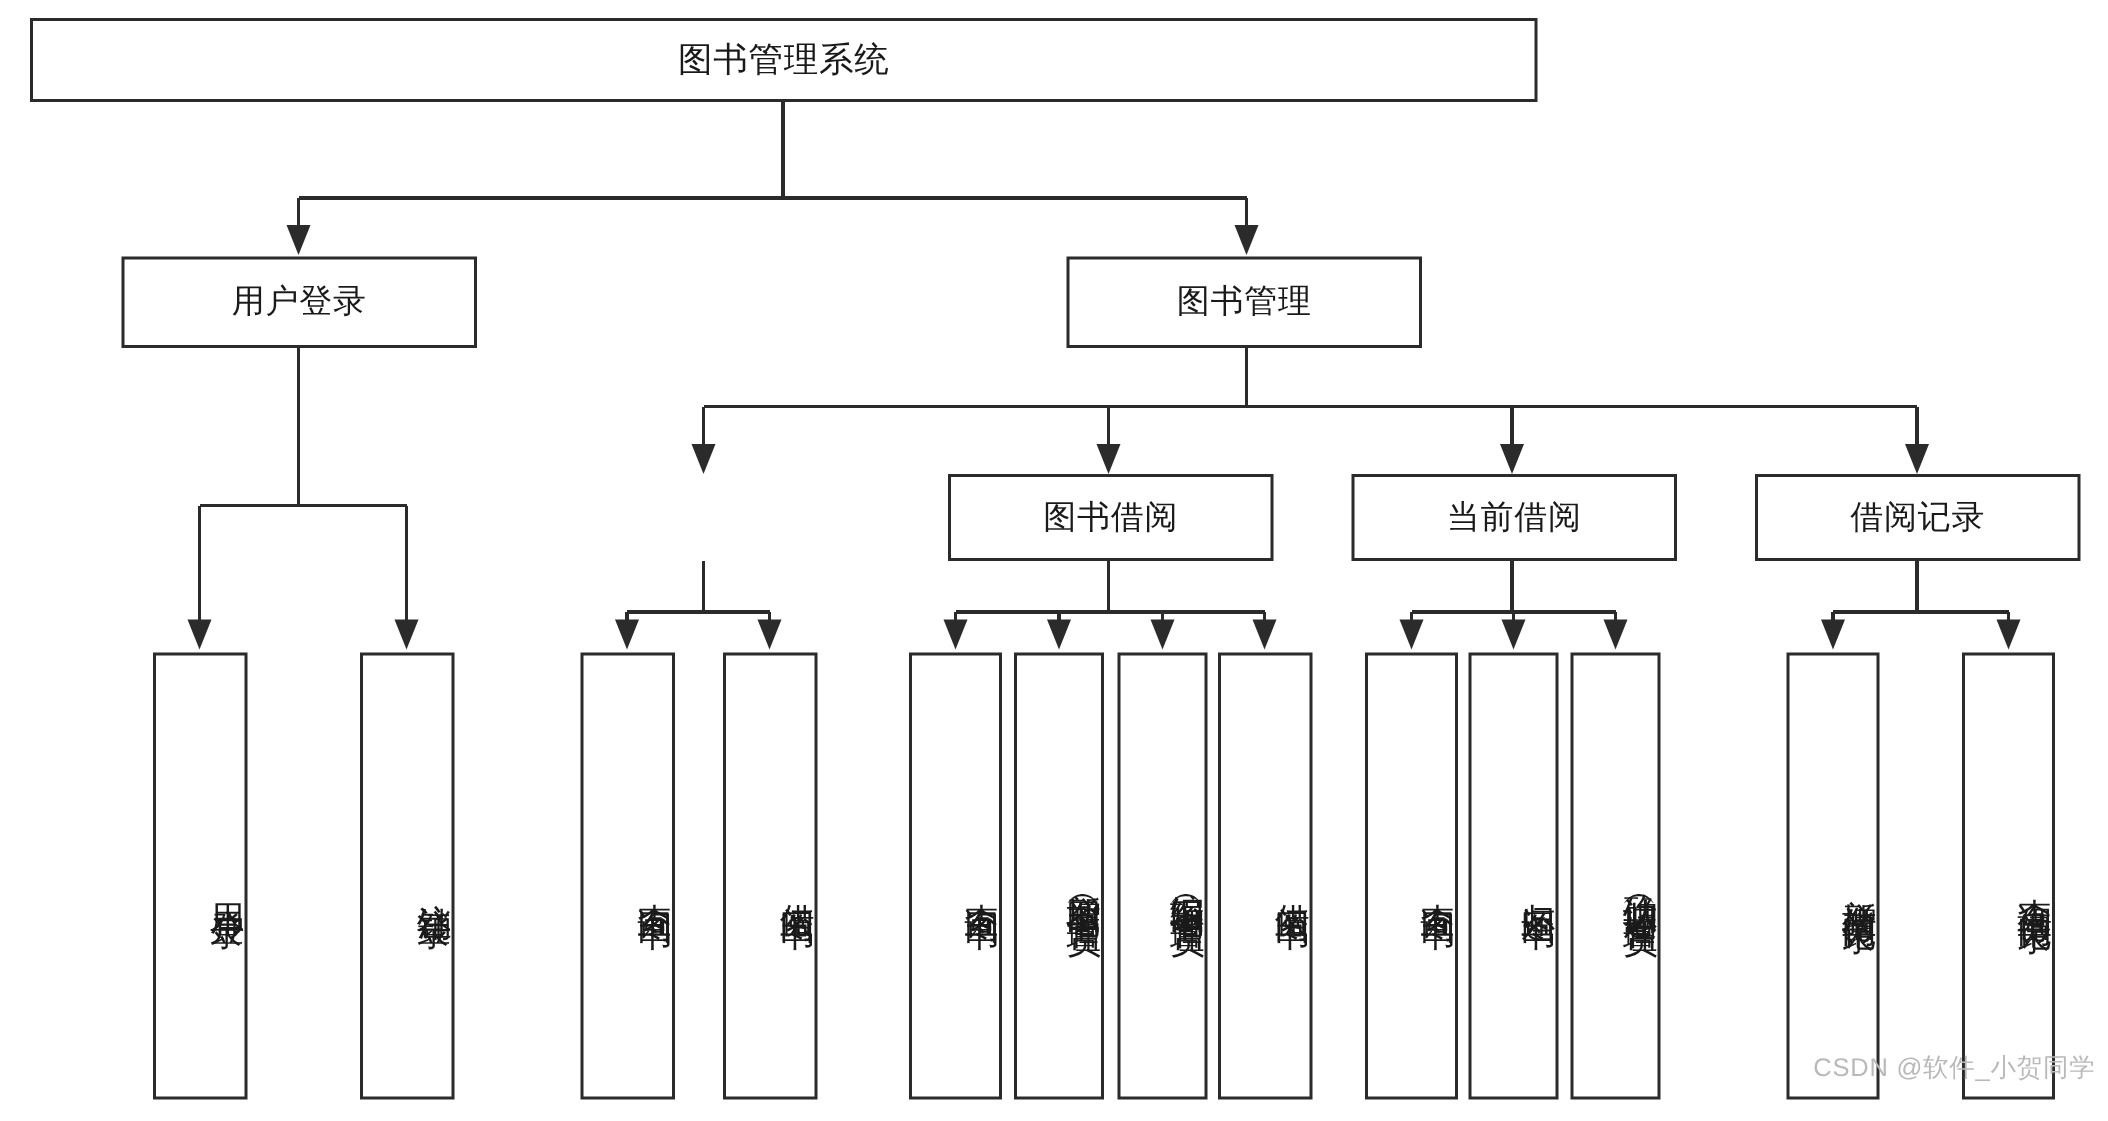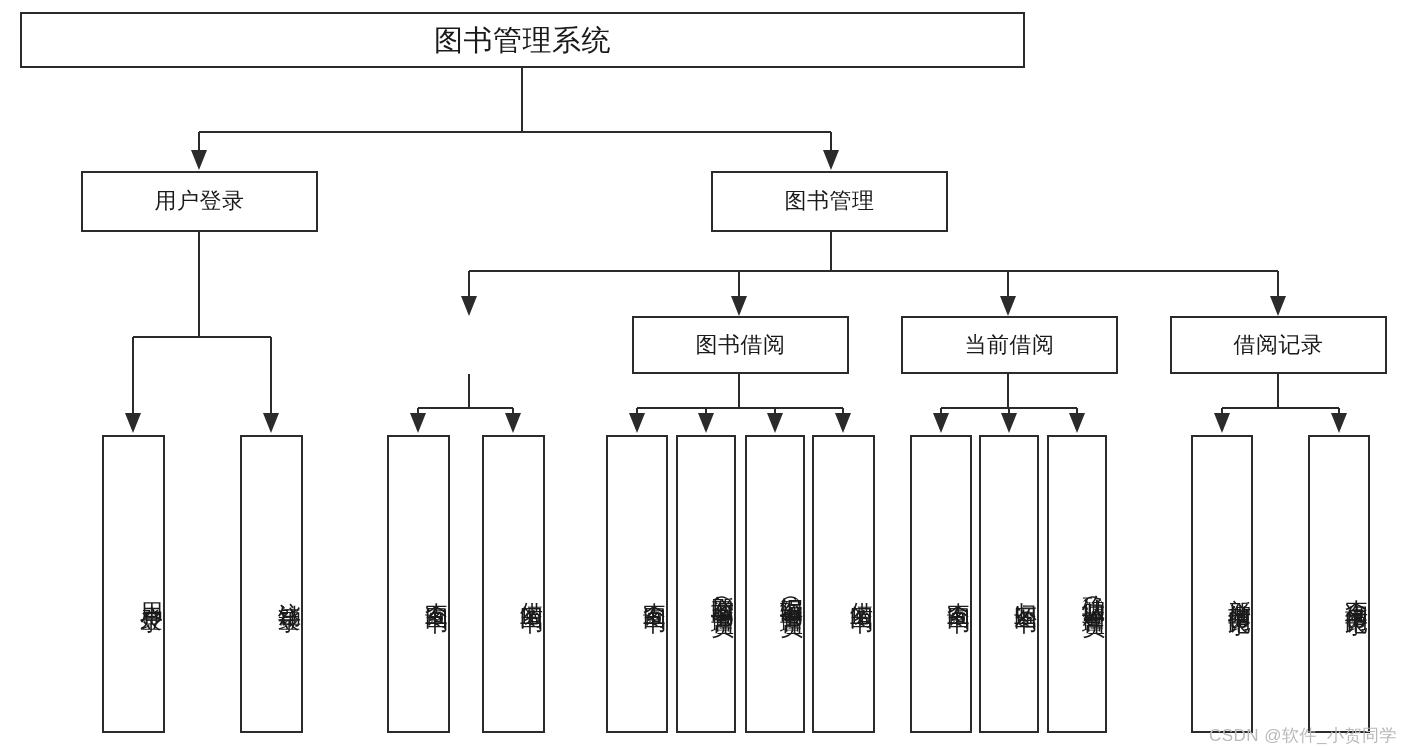--- a/index.html
+++ b/index.html
@@ -48,21 +48,21 @@
     color: #1a1a1a;
     letter-spacing: 0.5px;
   }
   .node.horiz {
     font-size: 22px;
     line-height: 1.2;
     white-space: nowrap;
   }
   
   .node.root {
-    font-size: 29px;
+    font-size: 23px;
   }
   
   .node.vert {
     writing-mode: vertical-rl;
     text-orientation: upright;
     align-items: flex-start;
     justify-content: center;
     font-size: 23px;
     line-height: 1.0;
     letter-spacing: 3px;
@@ -72,21 +72,21 @@
   }
   .node.vert .vtext {
     writing-mode: vertical-rl;
     text-orientation: upright;
     display: block;
   }
   
   #watermark {
     position: absolute;
     right: 8px;
-    bottom: 0;
+    bottom: 24px;
     font-size: 17px;
     color: #b9b9b9;
     letter-spacing: 0.5px;
     white-space: nowrap;
     user-select: none;
   }
 </style>
 </head>
 <body>
 

